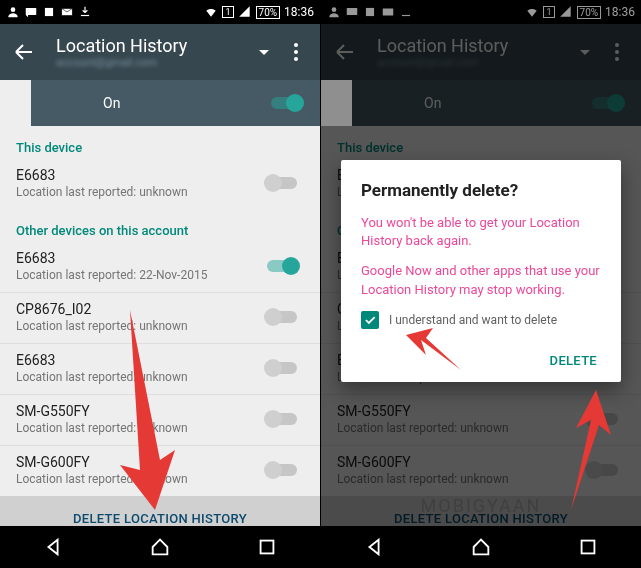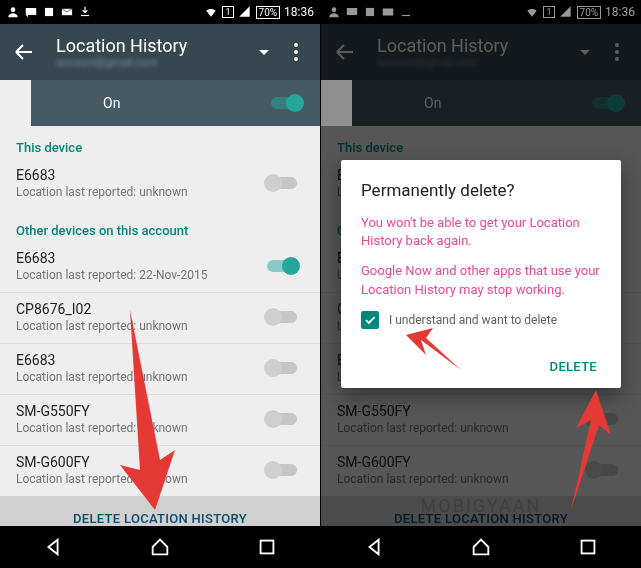--- a/index.html
+++ b/index.html
@@ -39,23 +39,23 @@
 
 .delete-btn { height: 44px; background: #d0d0d0; display: flex; align-items: center; justify-content: center; font-size: 13px; font-weight: 500; color: #0c4a6e; letter-spacing: 0.3px; }
 
 .nav-bar { position: absolute; bottom: 0; left: 0; right: 0; height: 42px; background: #000; display: flex; align-items: center; justify-content: space-around; }
 .nav-icon { width: 22px; height: 22px; }
 
 .dimmed { filter: brightness(0.6); }
 
 .dialog-overlay { position: absolute; top: 0; left: 0; right: 0; bottom: 0; background: rgba(0,0,0,0.4); display: flex; align-items: flex-start; justify-content: center; }
 .dialog { background: #fff; margin-top: 160px; width: 280px; border-radius: 2px; box-shadow: 0 8px 20px rgba(0,0,0,0.4); padding: 20px 20px 8px; }
-.dialog-title { font-size: 17px; color: #212121; font-weight: 400; margin-bottom: 14px; }
+.dialog-title { font-size: 17px; color: #212121; font-weight: 700; margin-bottom: 14px; }
 .dialog-text { font-size: 13px; color: #ec4899; line-height: 1.4; margin-bottom: 12px; }
-.checkbox-row { display: flex; align-items: center; margin-bottom: 14px; }
+.checkbox-row { display: flex; align-items: center; margin-bottom: 8px; }
 .checkbox { width: 18px; height: 18px; background: #00897b; border-radius: 2px; display: flex; align-items: center; justify-content: center; margin-right: 10px; }
 .checkbox svg { width: 14px; height: 14px; }
 .checkbox-label { font-size: 12px; color: #616161; }
 .dialog-actions { display: flex; justify-content: flex-end; gap: 24px; padding-top: 10px; }
 .dialog-btn { font-size: 13px; font-weight: 500; color: #00897b; padding: 6px 4px; letter-spacing: 0.3px; }
 
 .arrow { position: absolute; z-index: 100; pointer-events: none; }
 .watermark { position: absolute; bottom: 52px; left: 50%; transform: translateX(-50%); color: rgba(0,0,0,0.15); font-size: 18px; font-weight: normal; letter-spacing: 2px; }
 </style>
 </head>

